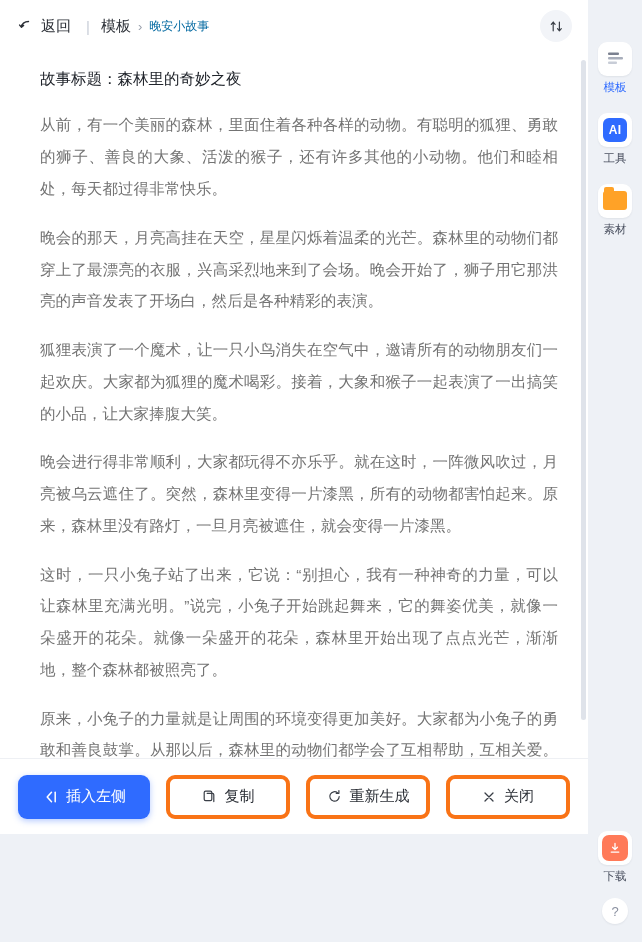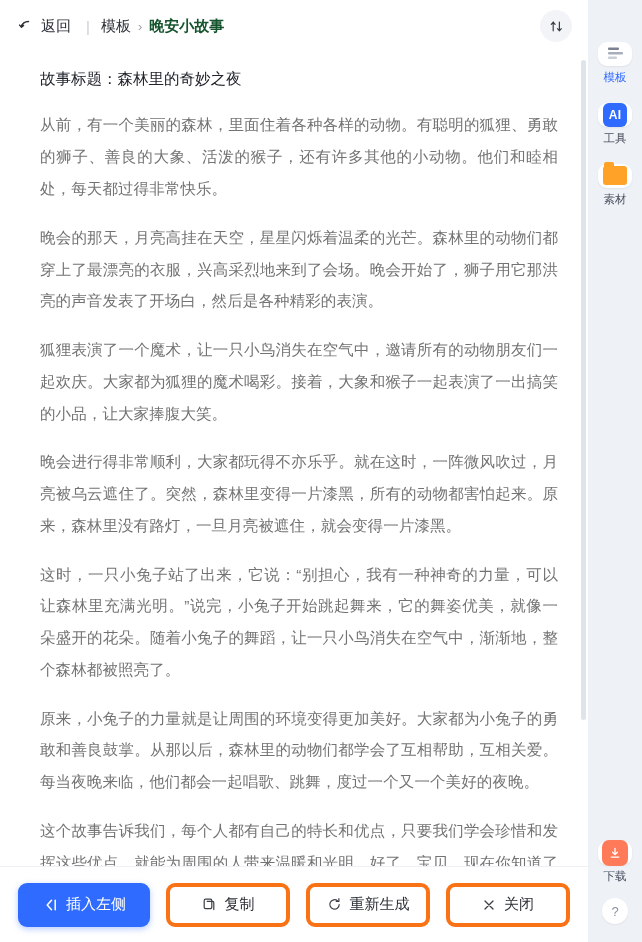--- a/index.html
+++ b/index.html
@@ -14,21 +14,21 @@
     position: relative;
     width: 642px; height: 942px;
     display: flex;
     background: #eef1f6;
   }
 
   
   .doc-panel {
     position: relative;
     width: 588px;
-    height: 942px;
+    height: 834px;
     background: #ffffff;
     display: flex;
     flex-direction: column;
     overflow: hidden;
   }
 
   
   .doc-header {
     height: 52px;
     flex: 0 0 52px;
@@ -64,23 +64,23 @@
     cursor: pointer;
   }
   .crumb-chevron {
     margin: 0 7px;
     color: #9aa1ad;
     font-size: 13px;
     display: inline-flex;
     align-items: center;
   }
   .crumb-current {
-    font-size: 15px;
-    color: #14532d;
-    font-weight: 700;
+    font-size: 12px;
+    color: #0369a1;
+    font-weight: 400;
   }
   .header-right {
     margin-left: auto;
     display: flex;
     align-items: center;
   }
   .round-btn {
     width: 32px; height: 32px;
     border-radius: 50%;
     background: #f2f4f8;
@@ -189,21 +189,21 @@
   }
   .rail-item {
     width: 46px;
     display: flex;
     flex-direction: column;
     align-items: center;
     margin-bottom: 18px;
     cursor: pointer;
   }
   .rail-tile {
-    width: 34px; height: 24px;
+    width: 34px; height: 34px;
     border-radius: 9px;
     background: #ffffff;
     display: flex;
     align-items: center;
     justify-content: center;
     box-shadow: 0 1px 2px rgba(30,40,60,0.07);
   }
   .rail-label {
     margin-top: 4px;
     font-size: 11.5px;
@@ -299,21 +299,21 @@
         </div>
       </div>
     </div>
 
     <div class="doc-body">
       <div class="story-title">故事标题：森林里的奇妙之夜</div>
       <p class="story-p">从前，有一个美丽的森林，里面住着各种各样的动物。有聪明的狐狸、勇敢的狮子、善良的大象、活泼的猴子，还有许多其他的小动物。他们和睦相处，每天都过得非常快乐。</p>
       <p class="story-p">晚会的那天，月亮高挂在天空，星星闪烁着温柔的光芒。森林里的动物们都穿上了最漂亮的衣服，兴高采烈地来到了会场。晚会开始了，狮子用它那洪亮的声音发表了开场白，然后是各种精彩的表演。</p>
       <p class="story-p">狐狸表演了一个魔术，让一只小鸟消失在空气中，邀请所有的动物朋友们一起欢庆。大家都为狐狸的魔术喝彩。接着，大象和猴子一起表演了一出搞笑的小品，让大家捧腹大笑。</p>
       <p class="story-p">晚会进行得非常顺利，大家都玩得不亦乐乎。就在这时，一阵微风吹过，月亮被乌云遮住了。突然，森林里变得一片漆黑，所有的动物都害怕起来。原来，森林里没有路灯，一旦月亮被遮住，就会变得一片漆黑。</p>
-      <p class="story-p">这时，一只小兔子站了出来，它说：“别担心，我有一种神奇的力量，可以让森林里充满光明。”说完，小兔子开始跳起舞来，它的舞姿优美，就像一朵盛开的花朵。随着小兔子的舞蹈，让一只小鸟消失在空气中，渐渐地，整个森林都被照亮了。</p>
+      <p class="story-p">这时，一只小兔子站了出来，它说：“别担心，我有一种神奇的力量，可以让森林里充满光明。”说完，小兔子开始跳起舞来，它的舞姿优美，就像一朵盛开的花朵。就像一朵盛开的花朵，森林里开始出现了点点光芒，渐渐地，整个森林都被照亮了。</p>
       <p class="story-p">原来，小兔子的力量就是让周围的环境变得更加美好。大家都为小兔子的勇敢和善良鼓掌。从那以后，森林里的动物们都学会了互相帮助，互相关爱。每当夜晚来临，他们都会一起唱歌、跳舞，度过一个又一个美好的夜晚。</p>
       <p class="story-p fade-last">这个故事告诉我们，每个人都有自己的特长和优点，只要我们学会珍惜和发挥这些优点，就能为周围的人带来温暖和光明。好了，宝贝，现在你知道了这个关于森林的晚安故事，是不是也觉得很温馨呢？希望你今</p>
     </div>
 
     <div class="doc-scrollbar">
       <div class="doc-scroll-thumb"></div>
     </div>
 
     <div class="action-bar">
       <div class="btn btn-primary">

